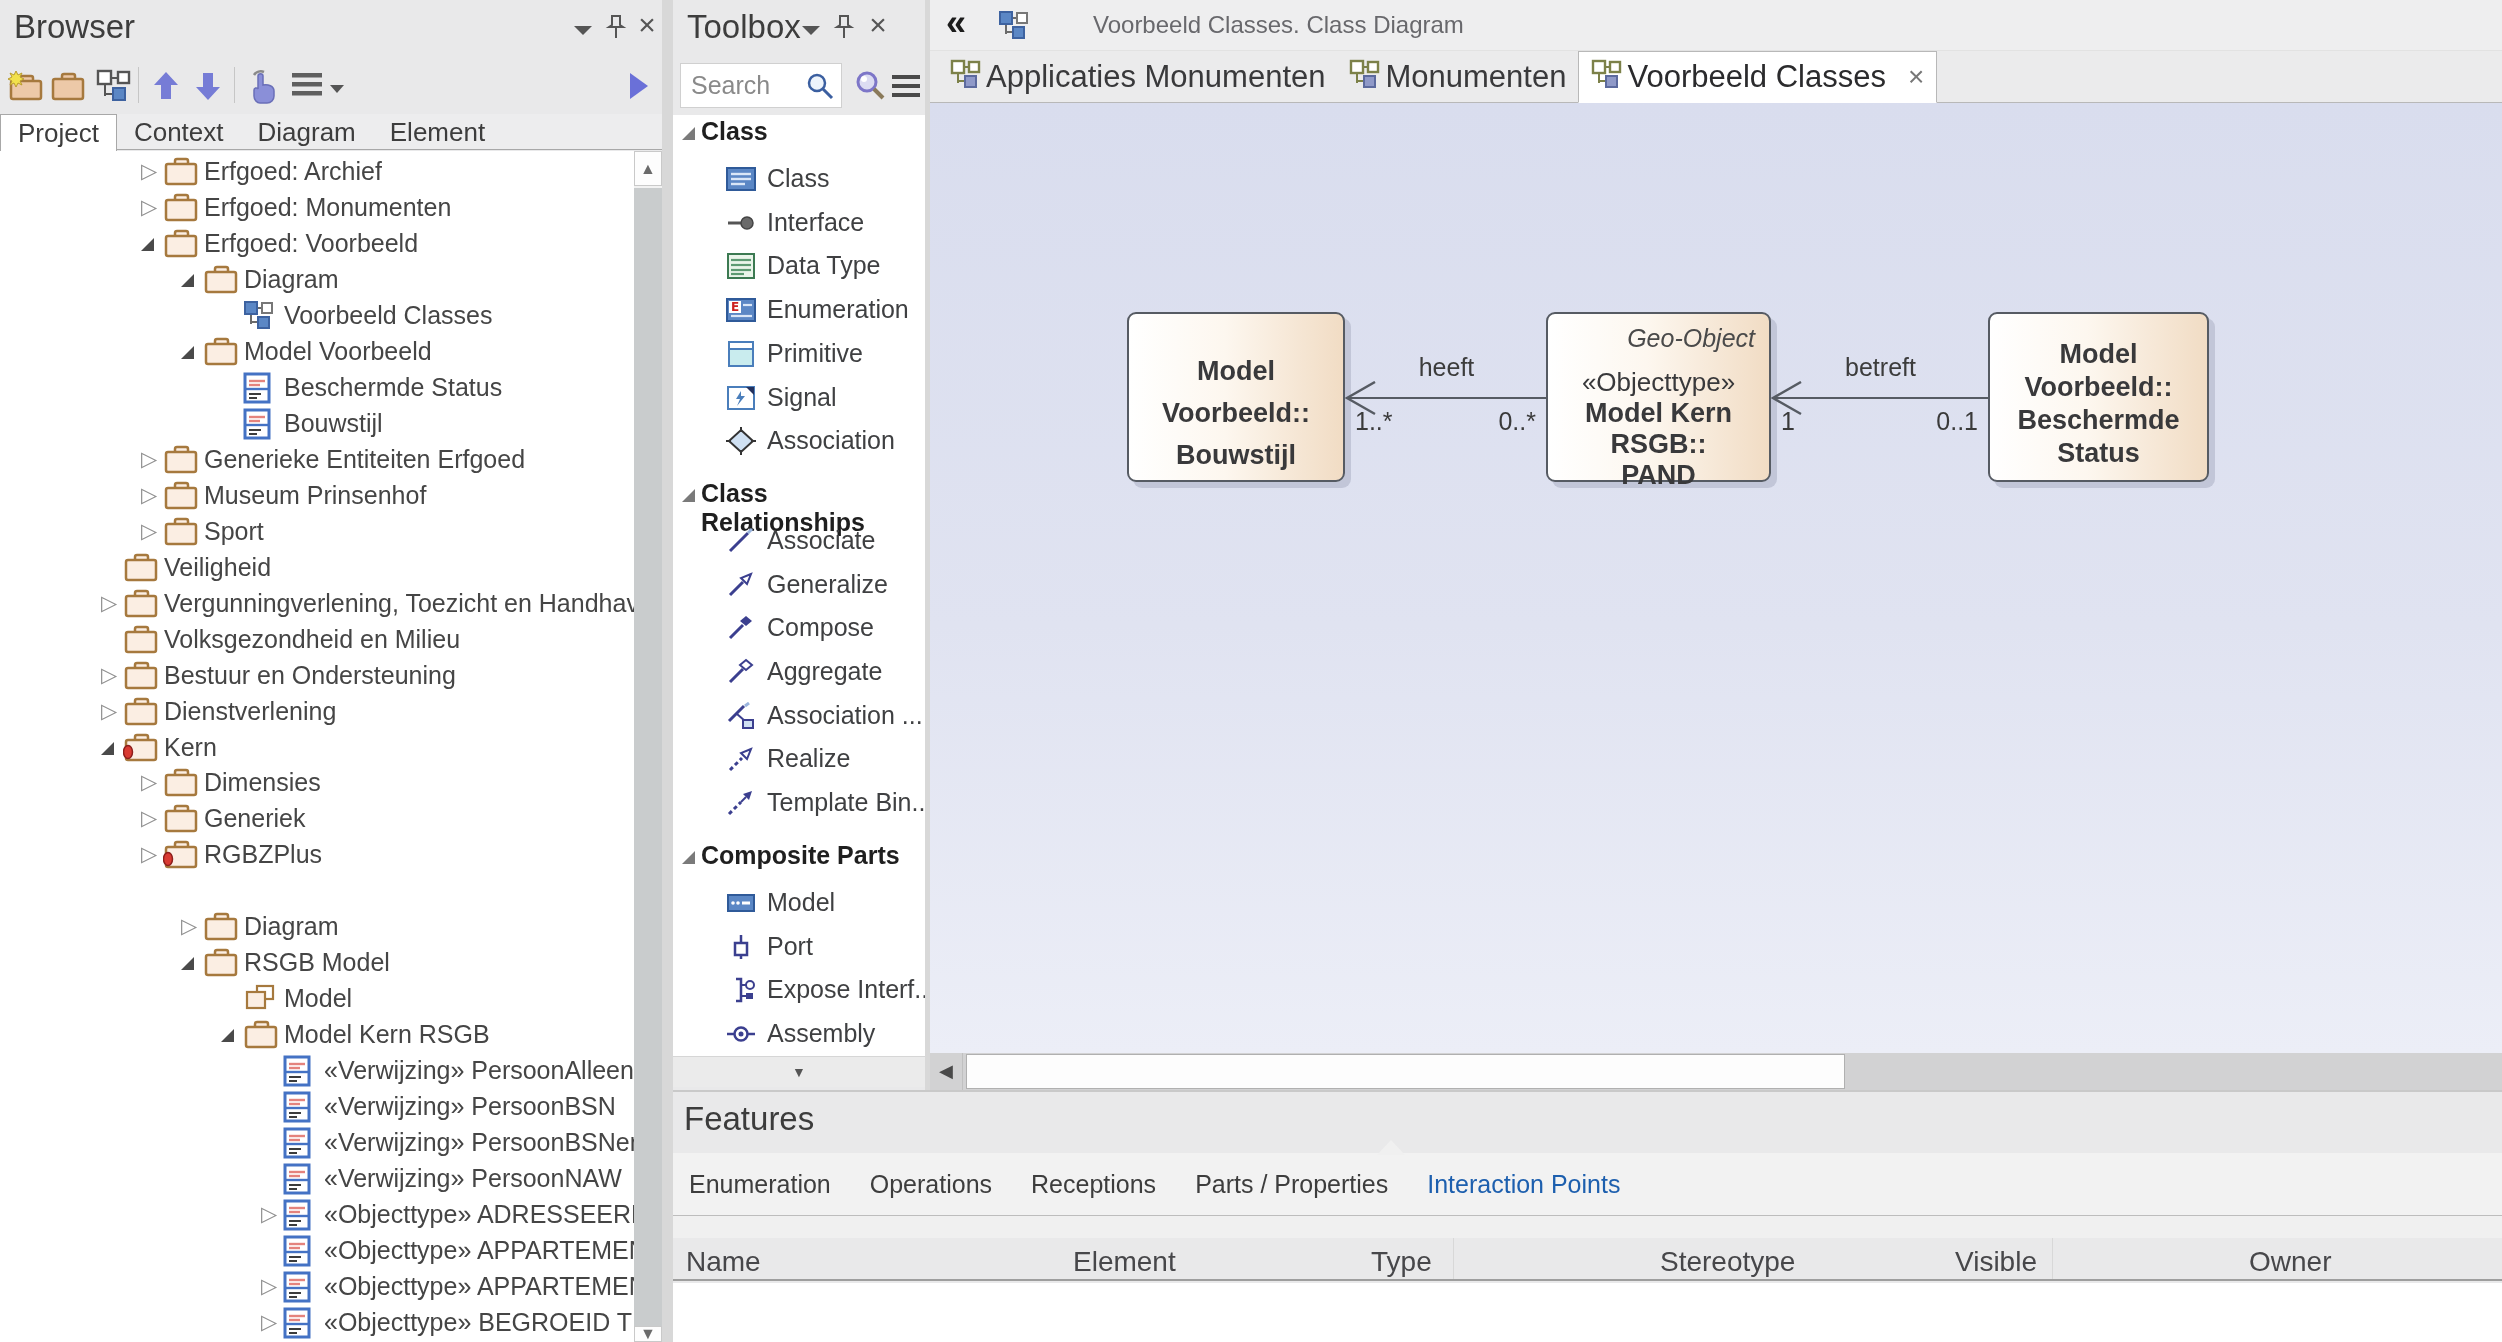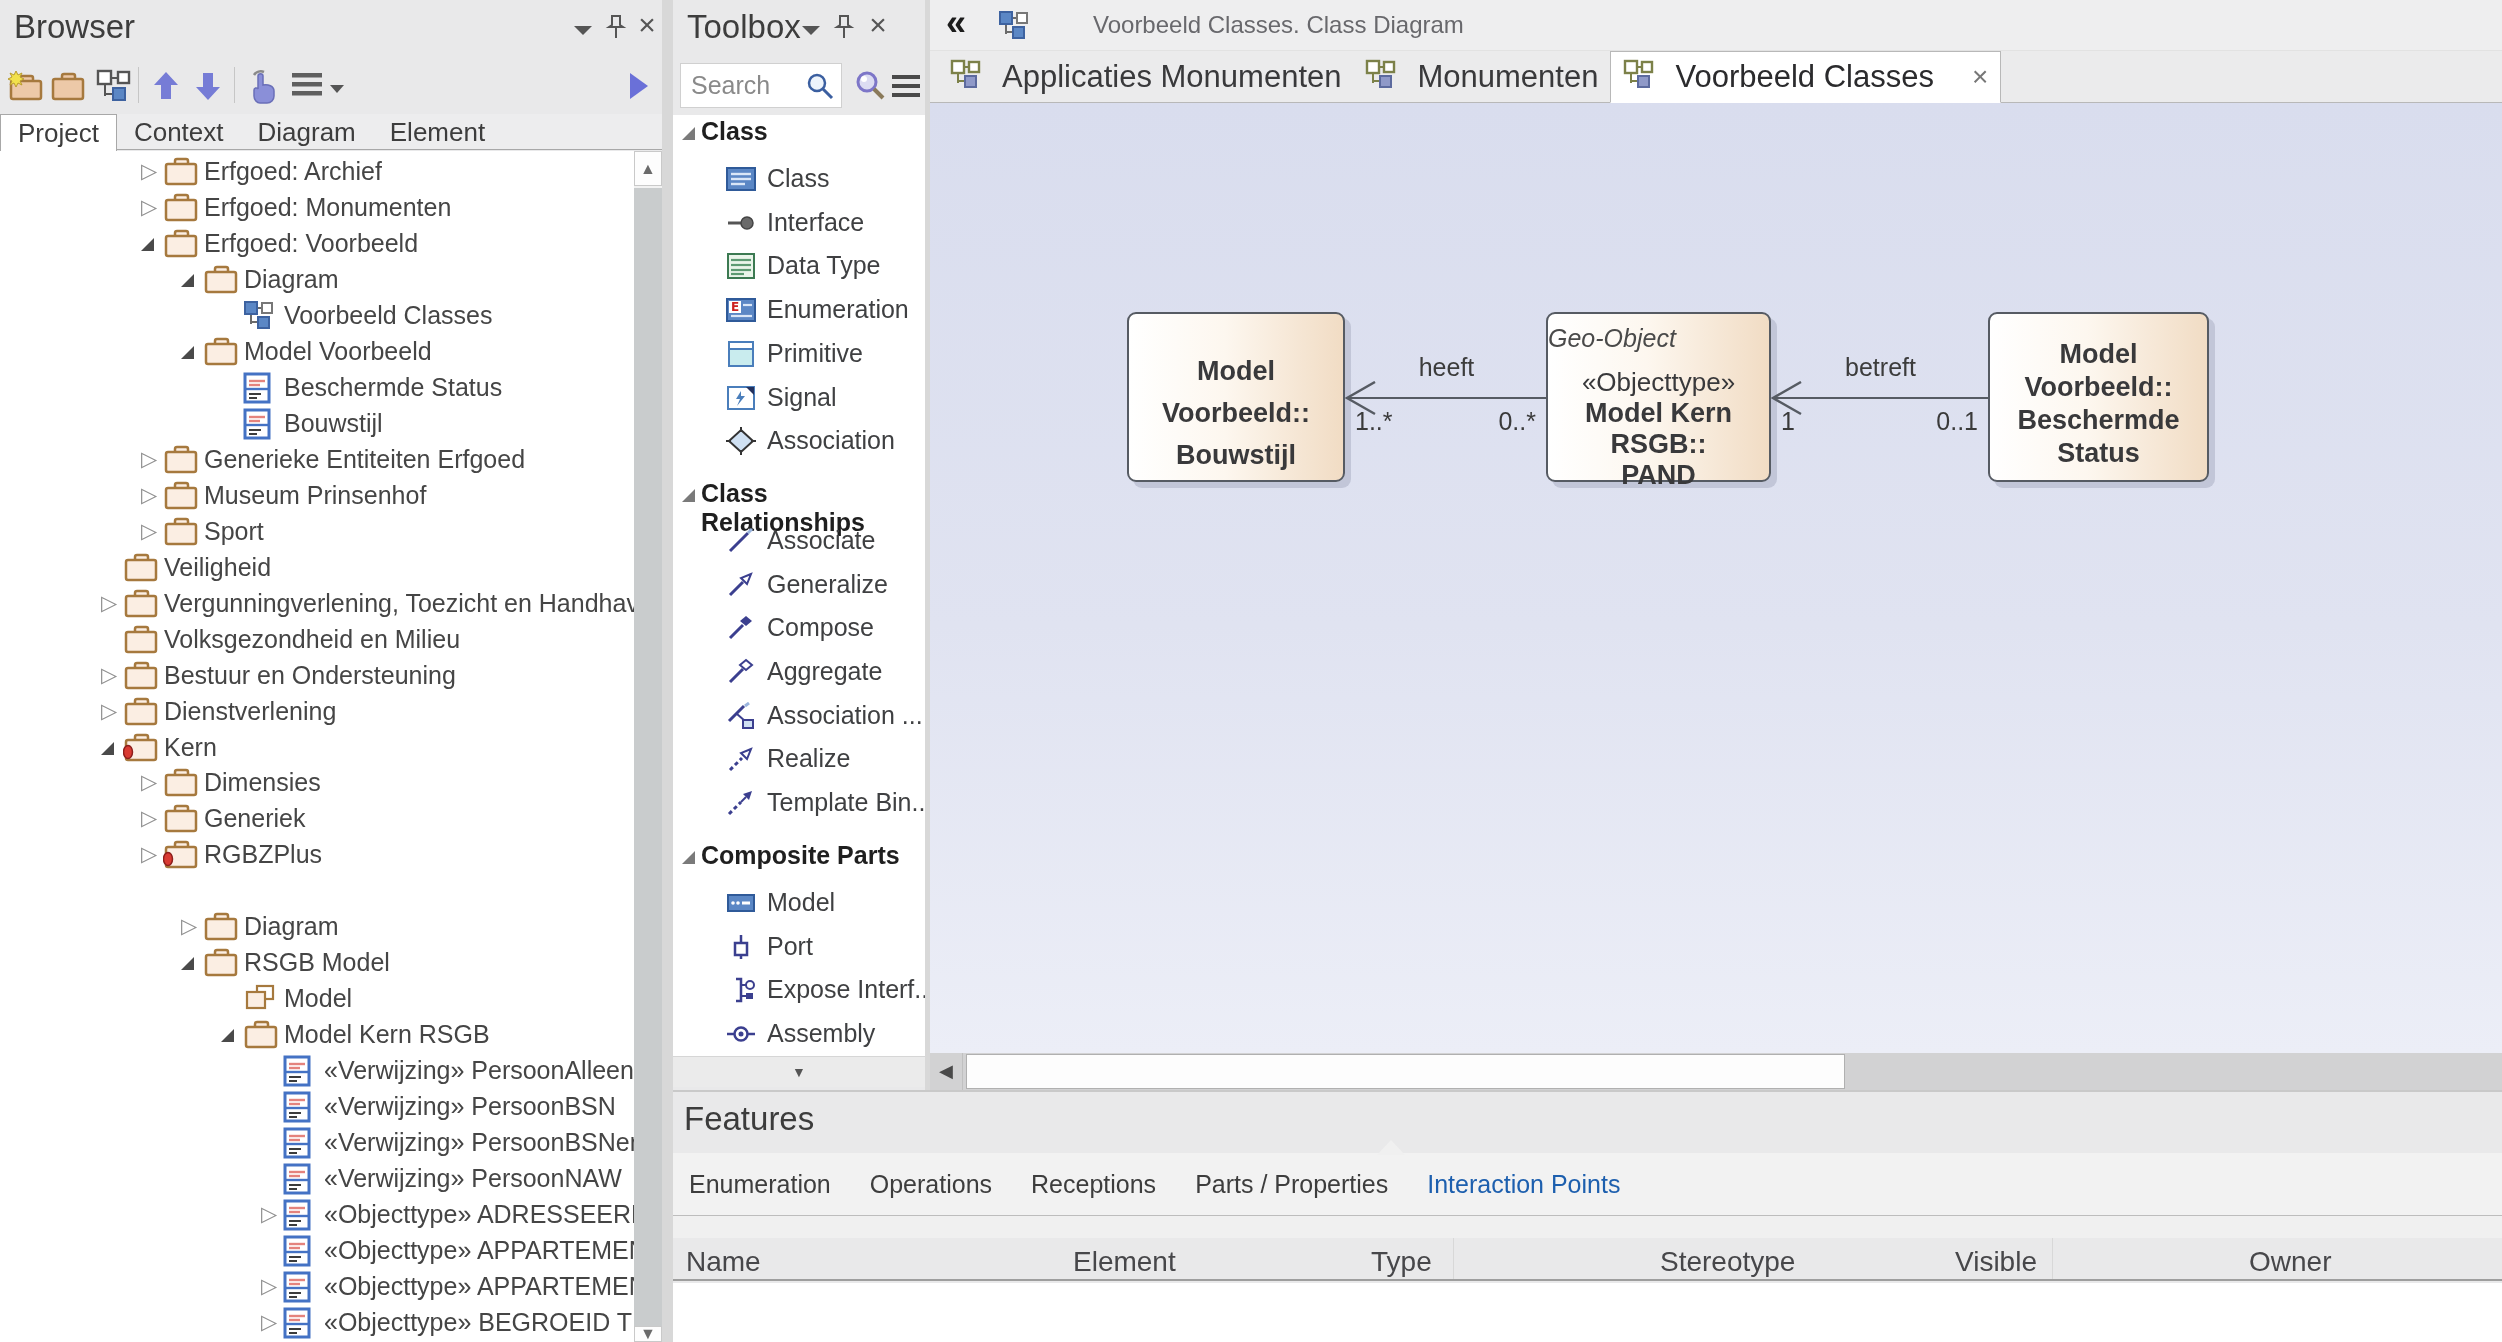--- a/index.html
+++ b/index.html
@@ -50,28 +50,28 @@
   .titem .txt { position:absolute; left:94px; top:7px; font-size:25px; color:#3f4042; white-space:nowrap; }
   #t-strip { position:absolute; left:0; top:1056px; width:252px; height:31px; background:#ebebeb; border-top:1px solid #d6d6d6; text-align:center; color:#555; font-size:14px; line-height:31px; }
 
   
   #main { position:absolute; left:930px; top:0; width:1572px; height:1090px; }
   #crumbbar { position:absolute; left:0; top:0; width:1572px; height:51px; background:#eeeeef; border-bottom:1px solid #e2e2e2; }
   #collapse-ch { position:absolute; left:16px; top:2px; font-size:36px; color:#1c1c1c; font-weight:bold; }
   #crumb-ic { position:absolute; left:68px; top:10px; }
   #crumbtext { position:absolute; left:163px; top:11px; font-size:24px; color:#68686c; }
   #tabstrip { position:absolute; left:0; top:51px; width:1572px; height:52px; background:#ebebec; border-bottom:1px solid #b8b8b8; display:flex; align-items:stretch; padding-left:8px; }
-  .d-tab { display:flex; align-items:center; padding:0 12px; font-size:31px; color:#39393b; position:relative;gap:16px; }
+  .d-tab { display:flex; align-items:center; padding:0 12px; font-size:31px; color:#39393b; position:relative; }
   .d-tab .dtic { margin-right:4px; margin-top:2px; }
   .d-tab.active { background:#fff; border:1px solid #b8b8b8; border-bottom:1px solid #fff; margin-bottom:-1px; color:#2b2b2d; }
   .d-tab .tab-x { font-size:28px; color:#777; margin-left:22px; }
   #canvas { position:absolute; left:0; top:103px; width:1572px; height:950px; background:linear-gradient(180deg,#d9ddee 0%,#e0e3f1 55%,#eceef7 100%); overflow:hidden; }
 
   .uml-box { position:absolute; background:linear-gradient(90deg,#ffffff 0%,#fdf7ef 45%,#f1dcc4 100%); border:2px solid #565b63; border-radius:9px; box-shadow:6px 6px 0 #c2c6d8; color:#39393b; }
-  .uml-box .tagline { display:block; text-align:left; padding:10px 14px 0 0; font-style:italic; font-size:25px; color:#4a4a4a; }
+  .uml-box .tagline { display:block; text-align:right; padding:10px 14px 0 0; font-style:italic; font-size:25px; color:#4a4a4a; }
   .uml-box .stereo { display:block; text-align:center; font-size:26px; }
   .uml-box .nline { display:block; text-align:center; font-size:27px; font-weight:bold; }
   .assoc-line { position:absolute; height:2px; background:#565b63; }
   .assoc-arrow { position:absolute; }
   .assoc-label { position:absolute; text-align:center; font-size:25px; color:#3c3c3c; }
   .assoc-mult { position:absolute; font-size:25px; color:#3a3a3a; }
 
   #hscroll { position:absolute; left:0; top:1053px; width:1572px; height:37px; background:#d2d2d3; }
   #hs-left { position:absolute; left:0; top:0; width:33px; height:37px; color:#4a4a4a; font-size:18px; text-align:center; line-height:37px; background:#d2d2d3; border-right:1px solid #c0c0c0; }
   #hs-thumb { position:absolute; left:36px; top:1px; width:879px; height:35px; background:#fdfdfd; border:1px solid #b0b0b0; }

